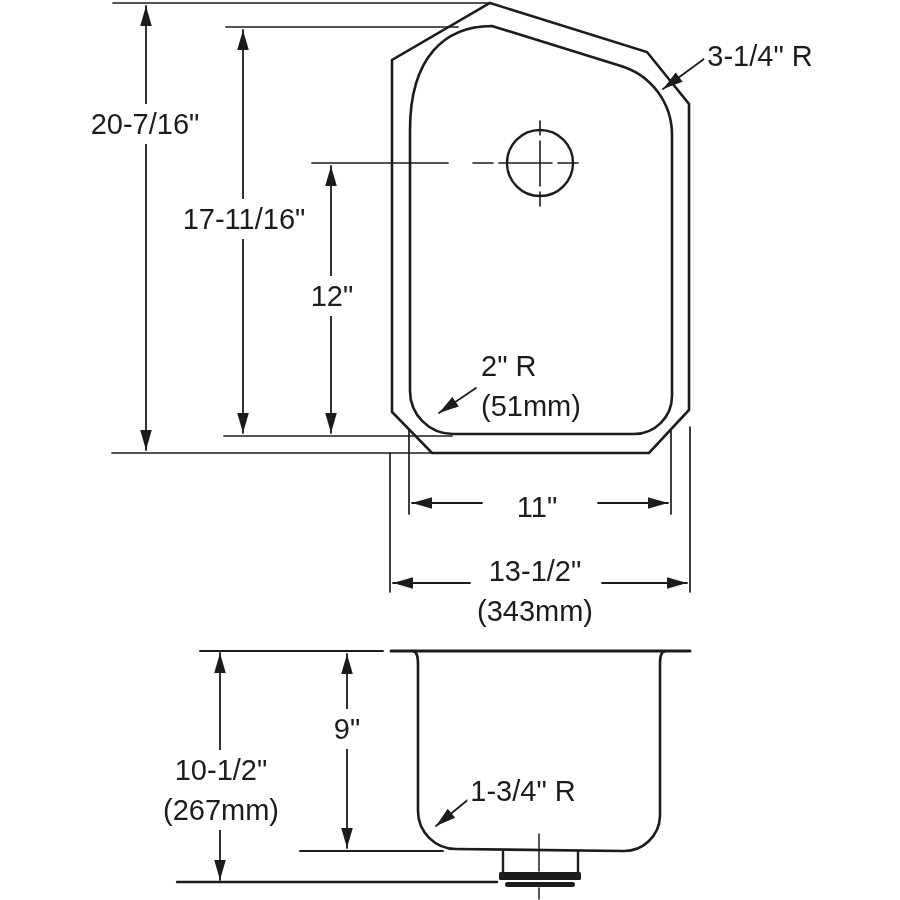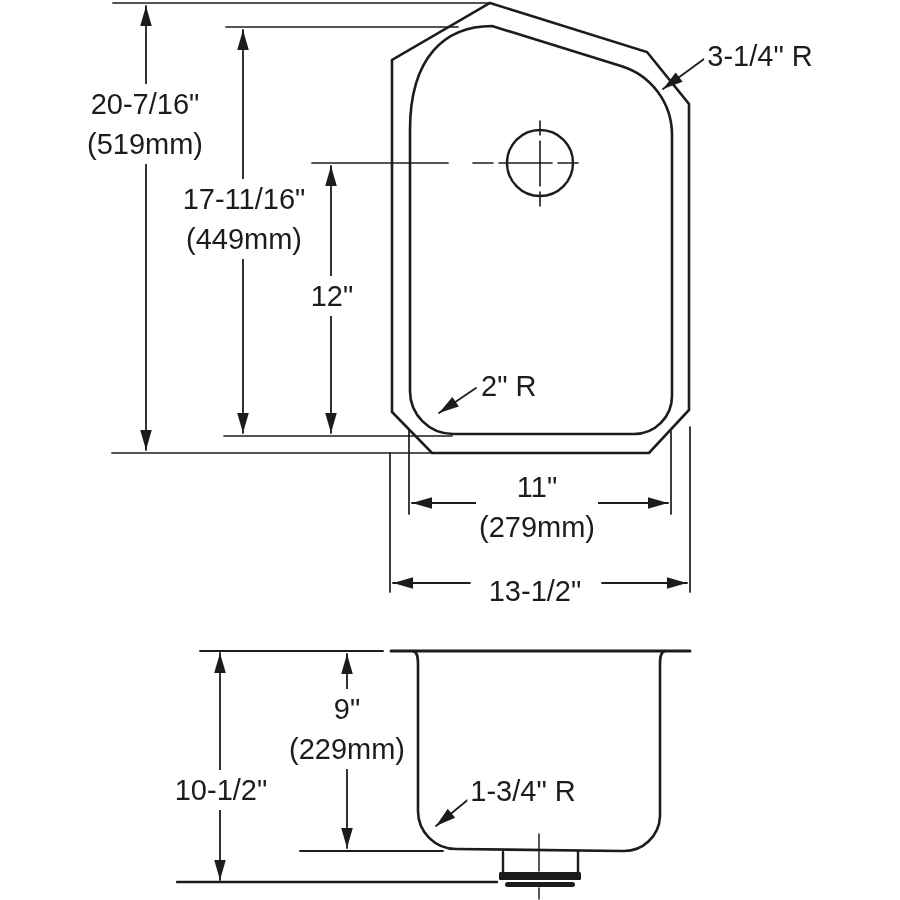--- a/index.html
+++ b/index.html
@@ -91,55 +91,54 @@
         <line x1="220" y1="790" x2="220" y2="880" marker-end="url(#ah)"></line>
         <line x1="347" y1="729" x2="347" y2="654" marker-end="url(#ah)"></line>
         <line x1="347" y1="729" x2="347" y2="848" marker-end="url(#ah)"></line>
         <line x1="470" y1="798" x2="436" y2="826" marker-end="url(#ah)"></line>
       </g>
     </g>
   </svg>
 
   <div class="dim-label" style="left:145px;top:124px;">
     <span>20-7/16"</span>
-    <span>(519mm)</span>
   </div>
 
   <div class="dim-label" style="left:244px;top:219px;">
     <span>17-11/16"</span>
-    <span>(449mm)</span>
   </div>
 
   <div class="dim-label" style="left:332px;top:296px;">
     <span>12"</span>
   </div>
 
   <div class="dim-label" style="left:760px;top:56px;">
     <span>3-1/4" R</span>
   </div>
 
   <div class="dim-label align-left" style="left:478px;top:386px;">
     <span>2" R</span>
+    <span>(51mm)</span>
   </div>
 
   <div class="dim-label" style="left:537px;top:507px;">
     <span>11"</span>
-    <span>(279mm)</span>
   </div>
 
   <div class="dim-label" style="left:535px;top:591px;">
     <span>13-1/2"</span>
+    <span>(343mm)</span>
   </div>
 
   <div class="dim-label" style="left:347px;top:729px;">
     <span>9"</span>
-    <span>(229mm)</span>
   </div>
 
   <div class="dim-label" style="left:221px;top:790px;">
     <span>10-1/2"</span>
+    <span>(267mm)</span>
   </div>
 
   <div class="dim-label" style="left:523px;top:791px;">
     <span>1-3/4" R</span>
   </div>
 
 </div>
 
 </body></html>

